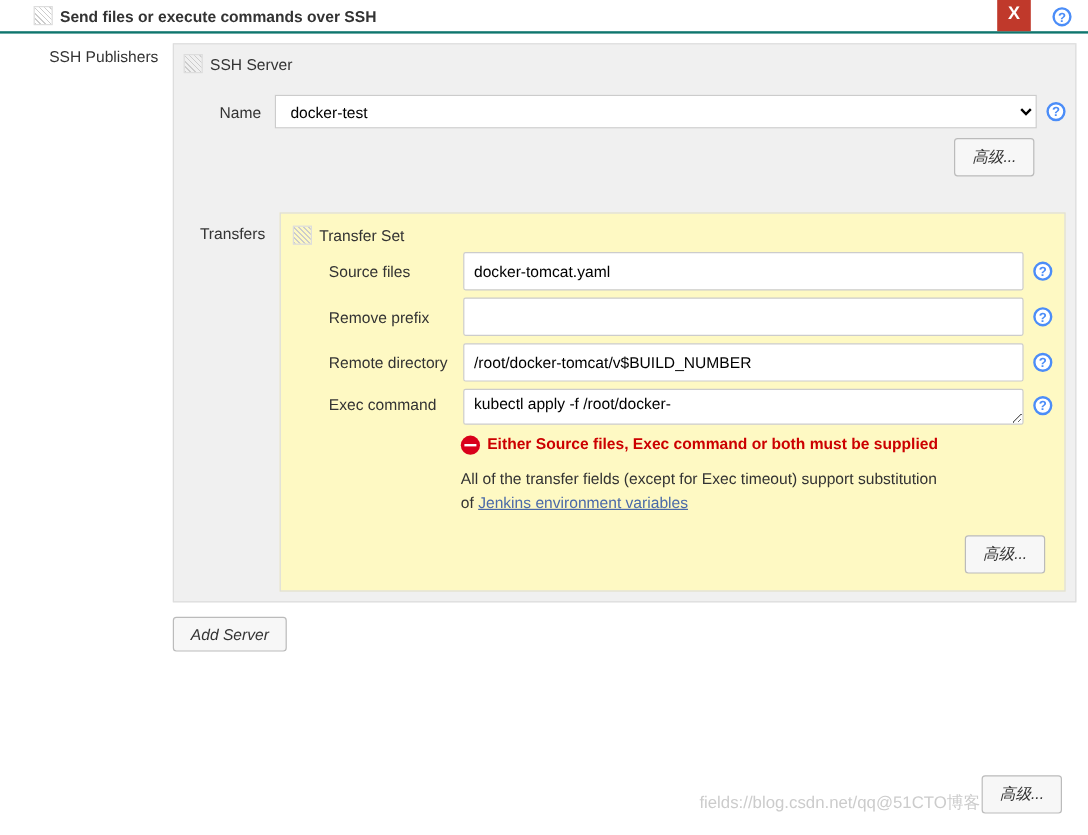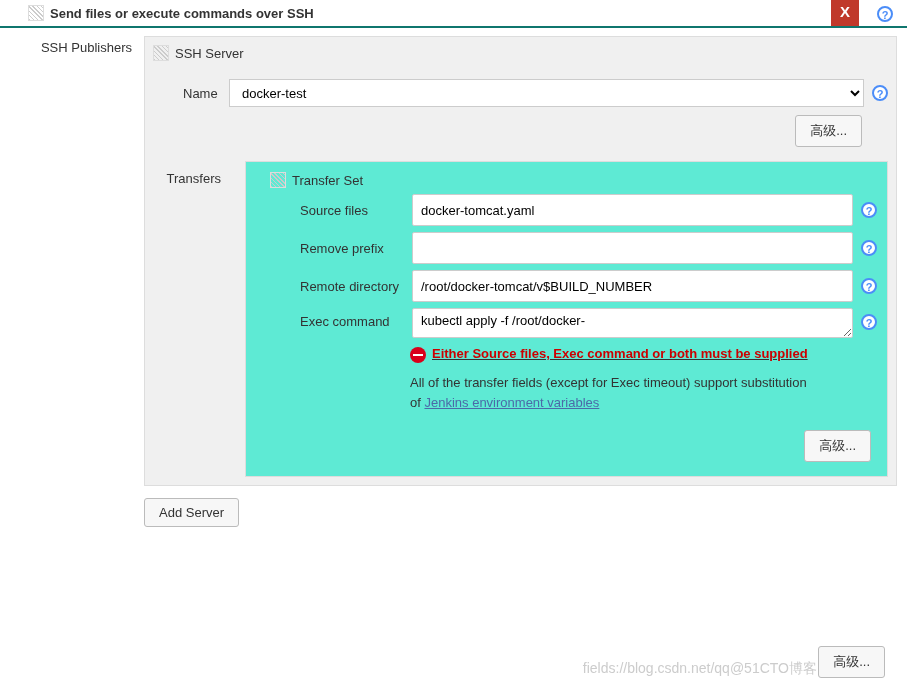--- a/index.html
+++ b/index.html
@@ -20,29 +20,29 @@
 .field-row { display: flex; align-items: center; margin: 6px 0; }
 .field-label { width: 46px; text-align: left; margin-left: 30px; }
 .field-label-wide { width: 112px; text-align: left; margin-left: 30px; }
 
 select.full { flex: 1; height: 28px; border: 1px solid #ccc; background: #fff; padding: 0 8px; font-size: 13px; }
 input.full { flex: 1; height: 32px; border: 1px solid #ccc; background: #fff; padding: 0 8px; font-size: 13px; border-radius: 2px; }
 textarea.full { flex: 1; height: 30px; border: 1px solid #ccc; background: #fff; padding: 4px 8px; font-size: 13px; resize: both; font-family: inherit; border-radius: 2px; }
 
 .help-icon { width: 16px; height: 16px; border-radius: 50%; background: #fff; border: 2px solid #4b8df8; color: #4b8df8; font-weight: bold; font-size: 11px; text-align: center; line-height: 14px; margin-left: 8px; cursor: pointer; flex-shrink: 0; }
 
-.btn { display: inline-block; background: #f7f7f7; border: 1px solid #bbb; border-radius: 3px; padding: 6px 14px; font-size: 13px; cursor: pointer; color: #333; }
+.btn { display: inline-block; background: #f7f7f7; border: 1px solid #bbb; border-radius: 3px; padding: 6px 14px; font-size: 13px; cursor: pointer; color: #333; font-style: italic; }
 .btn-row-right { text-align: right; margin-top: 8px; padding-right: 26px; }
 
-.transfers-block { display: flex; margin-top: 14px; gap: 24px; }
+.transfers-block { display: flex; margin-top: 30px; gap: 12px; }
 .transfers-label { width: 68px; text-align: right; padding-top: 10px; }
-.transfer-panel { flex: 1; background: #5eead4; border: 1px solid #ddd; padding: 10px 10px 14px 24px; }
+.transfer-panel { flex: 1; background: #fef9c3; border: 1px solid #ddd; padding: 10px 10px 14px 10px; }
 .transfer-set-head { display: flex; align-items: center; margin-bottom: 6px; }
 
-.error-row { display: flex; align-items: flex-start; margin-left: 140px; margin-top: 8px; gap: 6px; text-decoration: underline; }
+.error-row { display: flex; align-items: flex-start; margin-left: 140px; margin-top: 8px; gap: 6px; }
 .error-icon { width: 16px; height: 16px; border-radius: 50%; background: #d9001b; position: relative; flex-shrink: 0; margin-top: 1px; }
 .error-icon::after { content: ""; position: absolute; left: 3px; right: 3px; top: 7px; height: 2px; background: #fff; }
 .error-text { color: #c00; font-weight: bold; max-width: 380px; }
 
 .hint-row { margin-left: 140px; margin-top: 10px; max-width: 400px; color: #333; line-height: 1.5; }
 .hint-link { color: #4b6aa8; text-decoration: underline; cursor: pointer; }
 
 .sub-head { display: flex; align-items: center; margin-bottom: 18px; }
 
 .bottom-advanced { position: absolute; bottom: 18px; right: 22px; }

